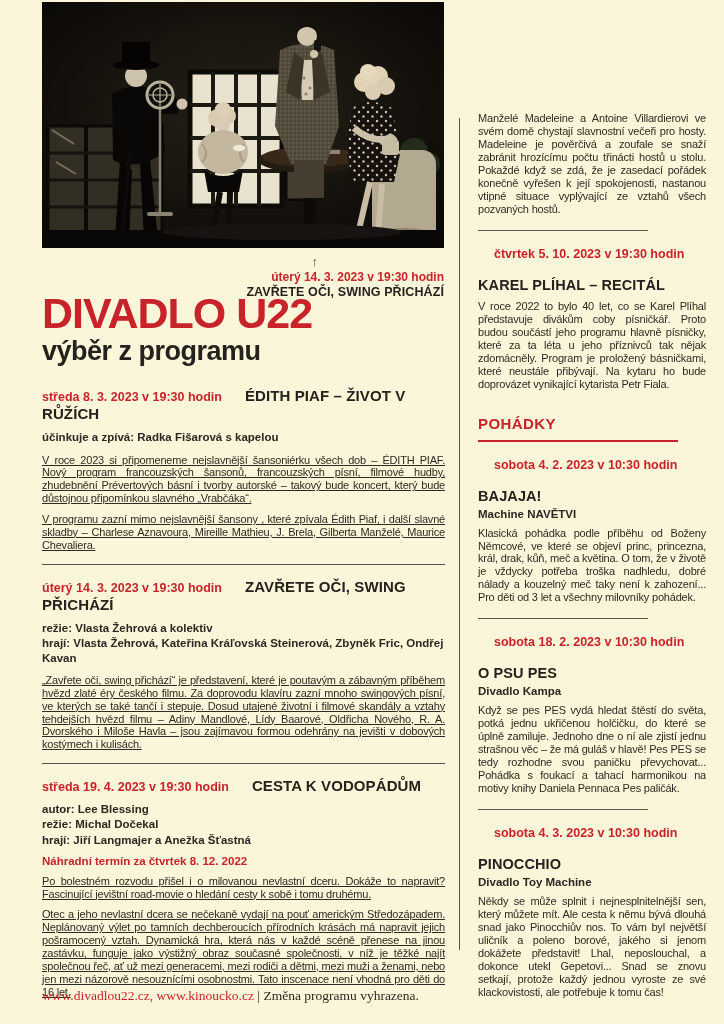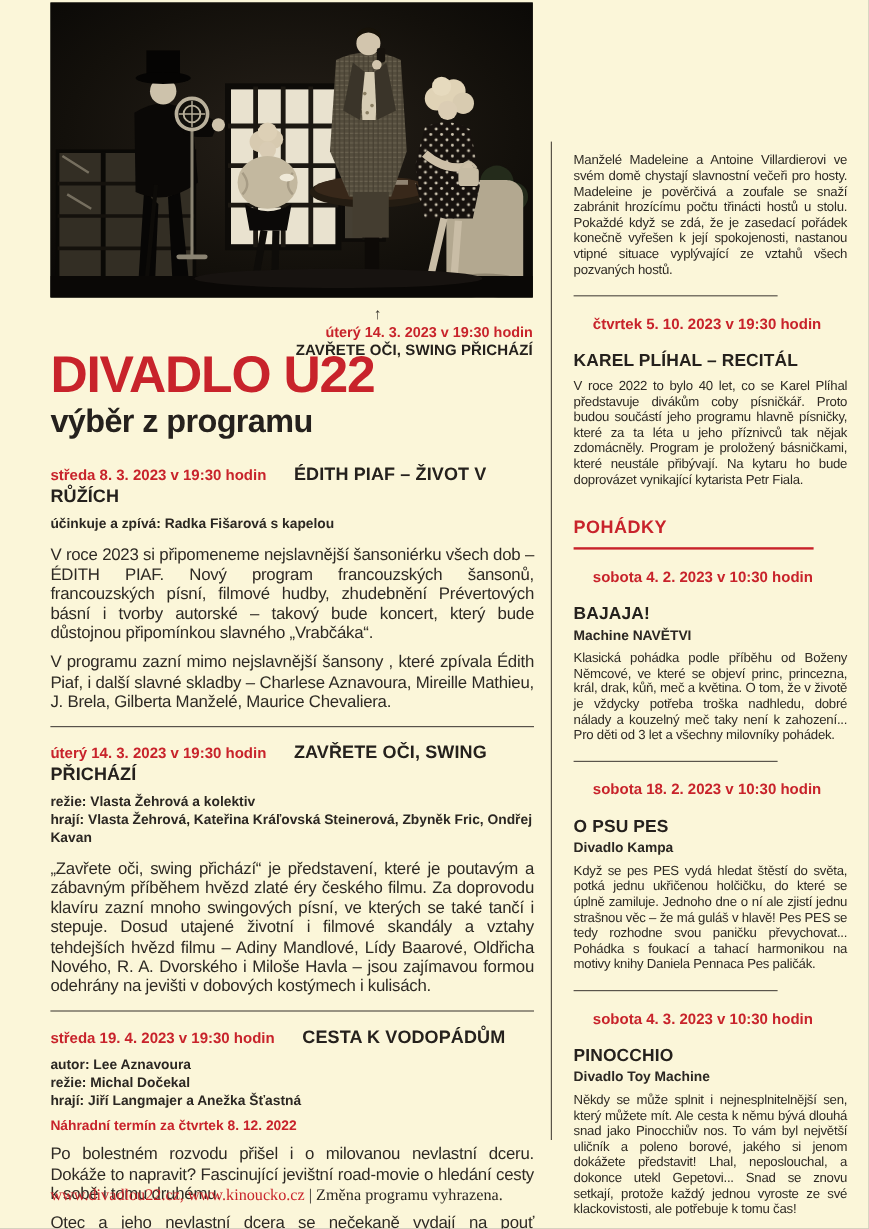--- a/index.html
+++ b/index.html
@@ -21,22 +21,22 @@
   .vrule{position:absolute;left:459px;top:118px;width:1px;height:832px;background:#5a5449;}
   
   .m-title{margin:0;font-size:43px;line-height:1;font-weight:bold;color:#C8232B;letter-spacing:-1px;}
   .m-sub{margin:2px 0 0 0;font-size:27px;line-height:1.05;font-weight:bold;color:#25211d;letter-spacing:-.5px;}
   
   .event{margin-top:22px;}
   .ev-date{font-weight:bold;font-size:12.5px;color:#C8232B;margin-right:23px;}
   .ev-title{font-weight:bold;font-size:15px;color:#25211d;letter-spacing:.1px;}
   .credits{margin-top:7px;font-weight:bold;font-size:11.5px;line-height:1.32;color:#2b2722;}
   .note{margin-top:7px;font-weight:bold;font-size:11.5px;color:#C8232B;}
-  .leftcol p{margin:8px 0 0 0;font-size:14px;line-height:1.17;text-align:justify;
-             letter-spacing:-.2px;color:#2e2a24;}
+  .leftcol p{margin:8px 0 0 0;font-size:11px;line-height:1.17;text-align:justify;
+             letter-spacing:-.2px;color:#2e2a24;text-decoration:underline;}
   hr.lc{border:none;border-top:1px solid #57524a;margin:12px 0 0 0;}
   
   .rightcol p{margin:7px 0 0 0;font-size:11px;line-height:1.18;text-align:justify;
               letter-spacing:-.2px;color:#2e2a24;}
   .rightcol .ev-date{display:block;margin:16px;}
   .r-title{margin-top:5px;font-weight:bold;font-size:14.5px;color:#25211d;letter-spacing:.1px;}
   .r-company{margin-top:4px;font-weight:bold;font-size:11.5px;color:#2b2722;}
   hr.rc{border:none;border-top:1px solid #5a554c;margin:14px auto 14px 0;width:170px;}
   .section-label{margin-top:24px;font-weight:bold;font-size:15px;color:#C8232B;letter-spacing:.4px;}
   .red-rule{border:none;border-top:2px solid #C8232B;width:200px;margin:8px auto 16px 0;}
@@ -217,34 +217,34 @@
       </div>
       <p>„Zavřete oči, swing přichází“ je představení, které je poutavým a zábavným příběhem hvězd zlaté éry českého filmu. Za doprovodu klavíru zazní mnoho swingových písní, ve kterých se také tančí i stepuje. Dosud utajené životní i filmové skandály a vztahy tehdejších hvězd filmu – Adiny Mandlové, Lídy Baarové, Oldřicha Nového, R. A. Dvorského i Miloše Havla – jsou zajímavou formou odehrány na jevišti v dobových kostýmech i kulisách.</p>
       <hr class="lc">
     </section>
 
     <section class="event" style="margin-top:13px;">
       <div>
         <span class="ev-date">středa 19. 4. 2023 v 19:30 hodin</span><span class="ev-title">CESTA K VODOPÁDŮM</span>
       </div>
       <div class="credits">
-        <div>autor: Lee Aznavoura</div>
+        <div>autor: Lee Blessing</div>
         <div>režie: Michal Dočekal</div>
         <div>hrají: Jiří Langmajer a Anežka Šťastná</div>
       </div>
       <div class="note">Náhradní termín za čtvrtek 8. 12. 2022</div>
       <p>Po bolestném rozvodu přišel i o milovanou nevlastní dceru. Dokáže to napravit? Fascinující jevištní road-movie o hledání cesty k sobě i tomu druhému.</p>
       <p>Otec a jeho nevlastní dcera se nečekaně vydají na pouť americkým Středozápadem. Neplánovaný výlet po tamních dechberoucích přírodních krásách má napravit jejich pošramocený vztah. Dynamická hra, která nás v každé scéně přenese na jinou zastávku, funguje jako výstižný obraz současné společnosti, v níž je těžké najít společnou řeč, ať už mezi generacemi, mezi rodiči a dětmi, mezi muži a ženami, nebo jen mezi názorově nesouznícími osobnostmi. Tato inscenace není vhodná pro děti do 16 let.</p>
 
     </section>
 
   </div>
 
   <div class="rightcol">
-    <p style="margin-top:16px;">Manželé Madeleine a Antoine Villardierovi ve svém domě chystají slavnostní večeři pro hosty. Madeleine je pověrčivá a zoufale se snaží zabránit hrozícímu počtu třinácti hostů u stolu. Pokaždé když se zdá, že je zasedací pořádek konečně vyřešen k její spokojenosti, nastanou vtipné situace vyplývající ze vztahů všech pozvaných hostů.</p>
+    <p style="margin-top:0;">Manželé Madeleine a Antoine Villardierovi ve svém domě chystají slavnostní večeři pro hosty. Madeleine je pověrčivá a zoufale se snaží zabránit hrozícímu počtu třinácti hostů u stolu. Pokaždé když se zdá, že je zasedací pořádek konečně vyřešen k její spokojenosti, nastanou vtipné situace vyplývající ze vztahů všech pozvaných hostů.</p>
     <hr class="rc">
 
     <section>
       <span class="ev-date">čtvrtek 5. 10. 2023 v 19:30 hodin</span>
       <div class="r-title">KAREL PLÍHAL – RECITÁL</div>
       <p>V roce 2022 to bylo 40 let, co se Karel Plíhal představuje divákům coby písničkář. Proto budou součástí jeho programu hlavně písničky, které za ta léta u jeho příznivců tak nějak zdomácněly. Program je proložený básničkami, které neustále přibývají. Na kytaru ho bude doprovázet vynikající kytarista Petr Fiala.</p>
     </section>
 
     <div class="section-label">POHÁDKY</div>
     <hr class="red-rule">

